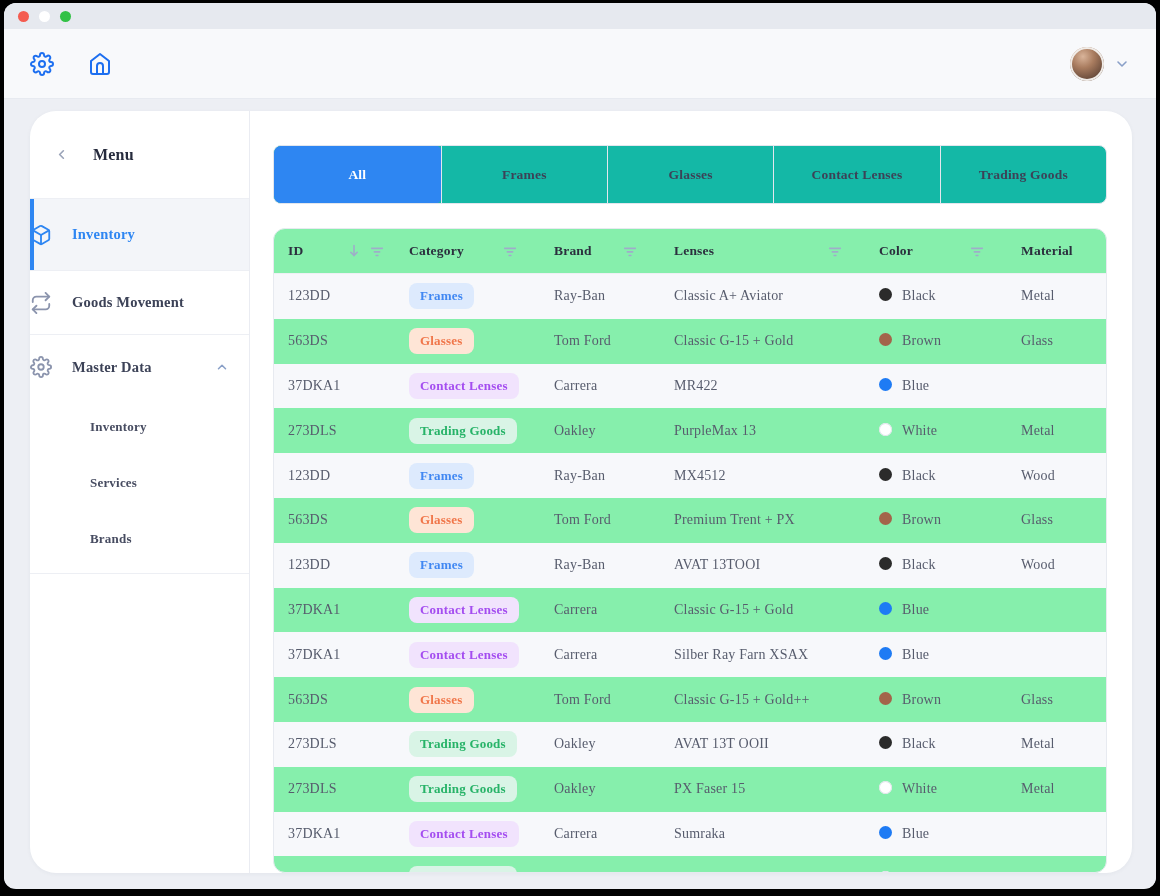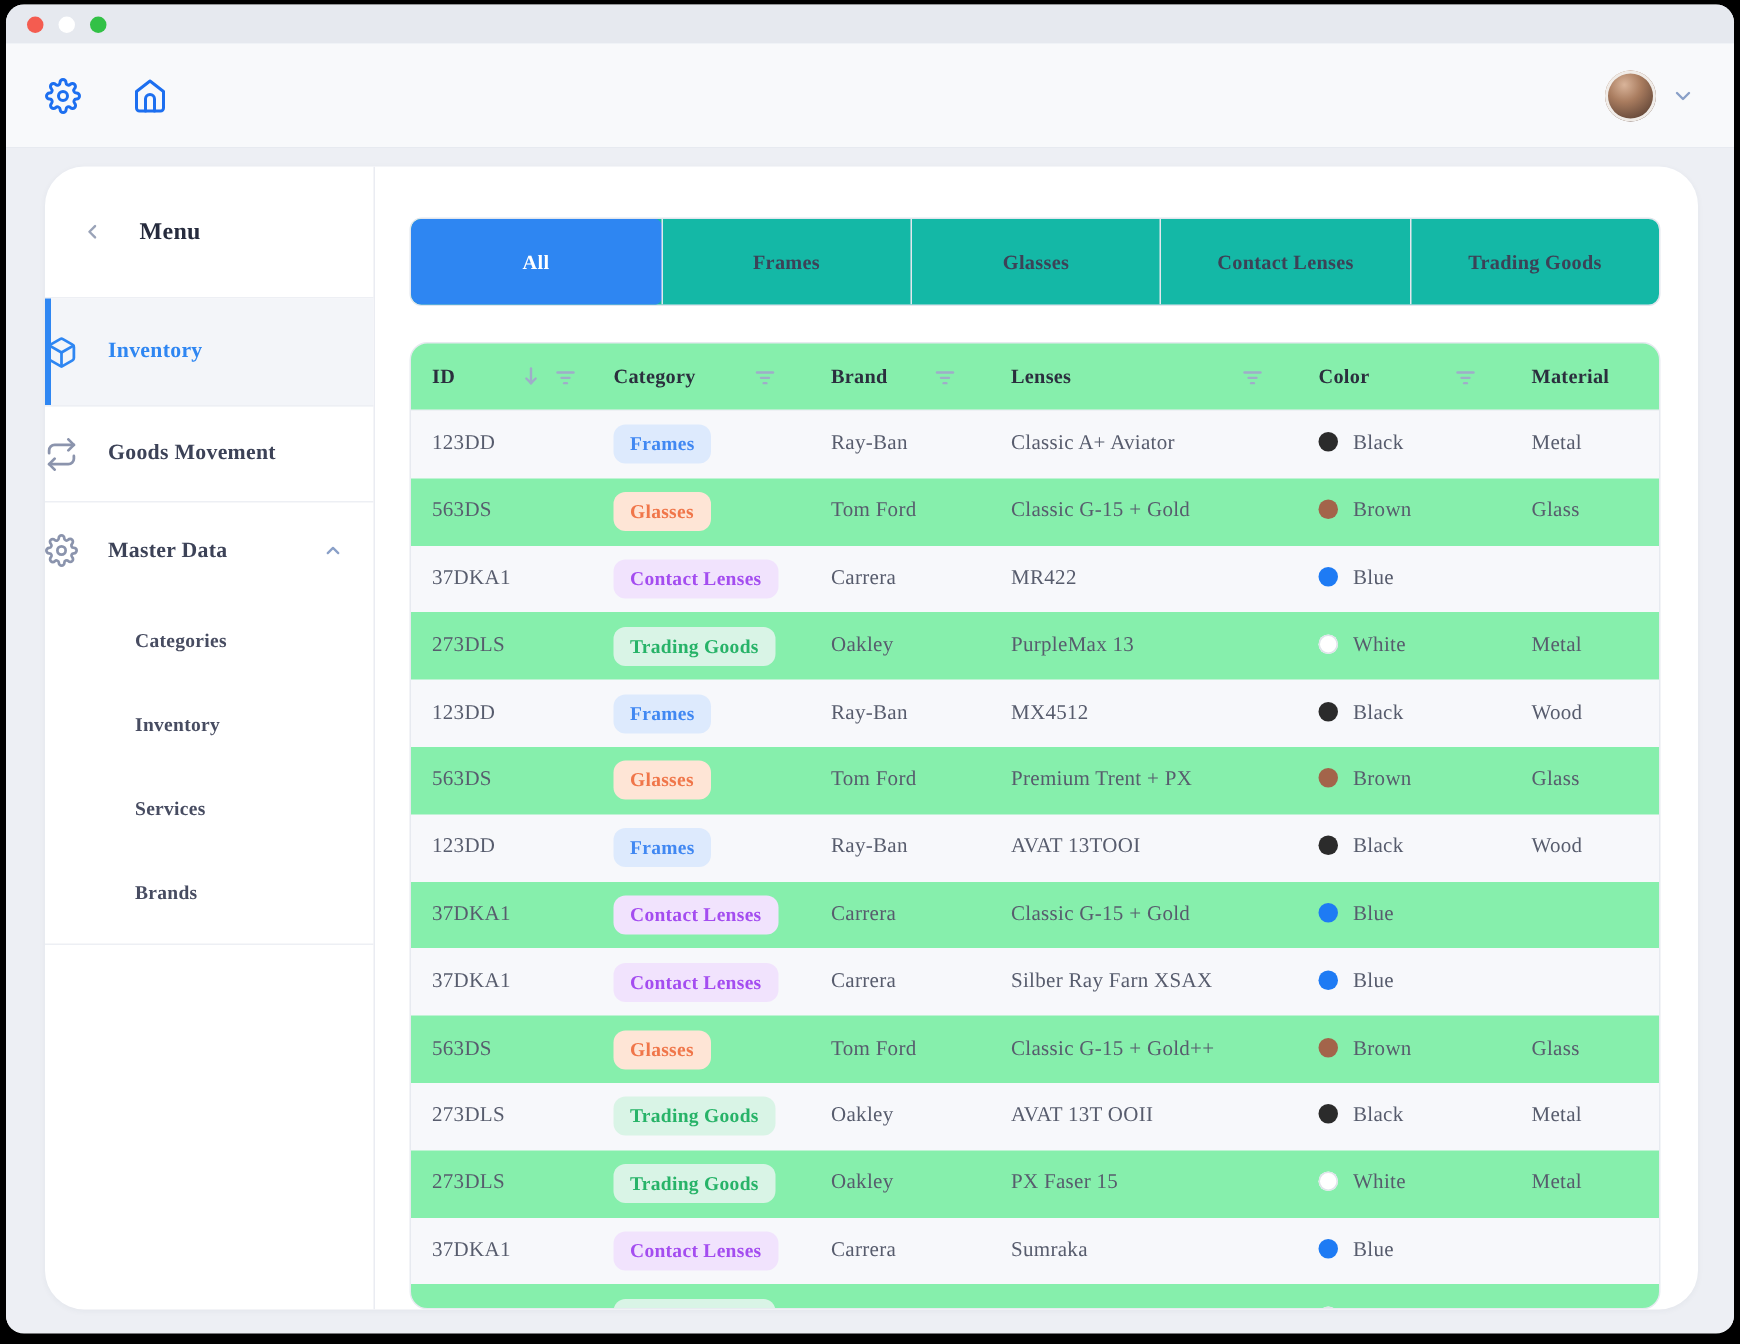--- a/index.html
+++ b/index.html
@@ -138,23 +138,20 @@
               <path d="M19.4 15a1.65 1.65 0 0 0 .33 1.82l.06.06a2 2 0 0 1 0 2.83 2 2 0 0 1-2.83 0l-.06-.06a1.65 1.65 0 0 0-1.82-.33 1.65 1.65 0 0 0-1 1.51V21a2 2 0 0 1-2 2 2 2 0 0 1-2-2v-.09A1.65 1.65 0 0 0 9 19.4a1.65 1.65 0 0 0-1.82.33l-.06.06a2 2 0 0 1-2.83 0 2 2 0 0 1 0-2.83l.06-.06a1.65 1.65 0 0 0 .33-1.82 1.65 1.65 0 0 0-1.51-1H3a2 2 0 0 1-2-2 2 2 0 0 1 2-2h.09A1.65 1.65 0 0 0 4.6 9a1.65 1.65 0 0 0-.33-1.82l-.06-.06a2 2 0 0 1 0-2.83 2 2 0 0 1 2.83 0l.06.06a1.65 1.65 0 0 0 1.82.33H9a1.65 1.65 0 0 0 1-1.51V3a2 2 0 0 1 2-2 2 2 0 0 1 2 2v.09a1.65 1.65 0 0 0 1 1.51 1.65 1.65 0 0 0 1.82-.33l.06-.06a2 2 0 0 1 2.83 0 2 2 0 0 1 0 2.83l-.06.06a1.65 1.65 0 0 0-.33 1.82V9a1.65 1.65 0 0 0 1.51 1H21a2 2 0 0 1 2 2 2 2 0 0 1-2 2h-.09a1.65 1.65 0 0 0-1.51 1z"></path>
             </svg>
           <span class="label">Master Data</span>
           <svg class="chev-end" viewBox="0 0 24 24" width="14" height="14" fill="none" stroke="currentColor" stroke-width="2.6" stroke-linecap="round" stroke-linejoin="round">
               <polyline points="6 15 12 9 18 15"></polyline>
             </svg>
         </div>
 
         <div class="subgroup">
           <div class="sub-item">
-              <span class="label">Categories</span>
-            </div>
-          <div class="sub-item">
               <span class="label">Inventory</span>
             </div>
           <div class="sub-item">
               <span class="label">Services</span>
             </div>
           <div class="sub-item">
               <span class="label">Brands</span>
             </div>
         </div>
       </div>

